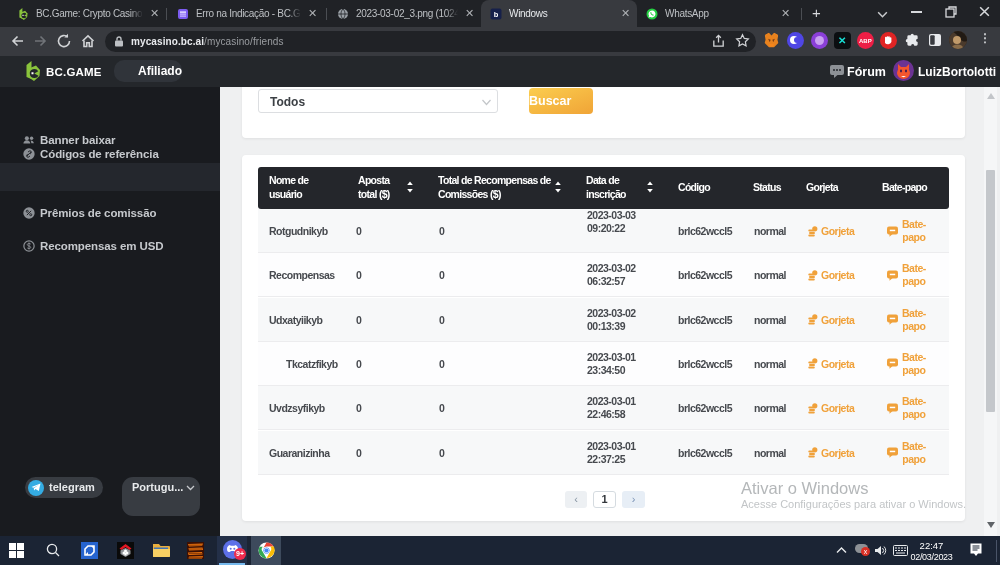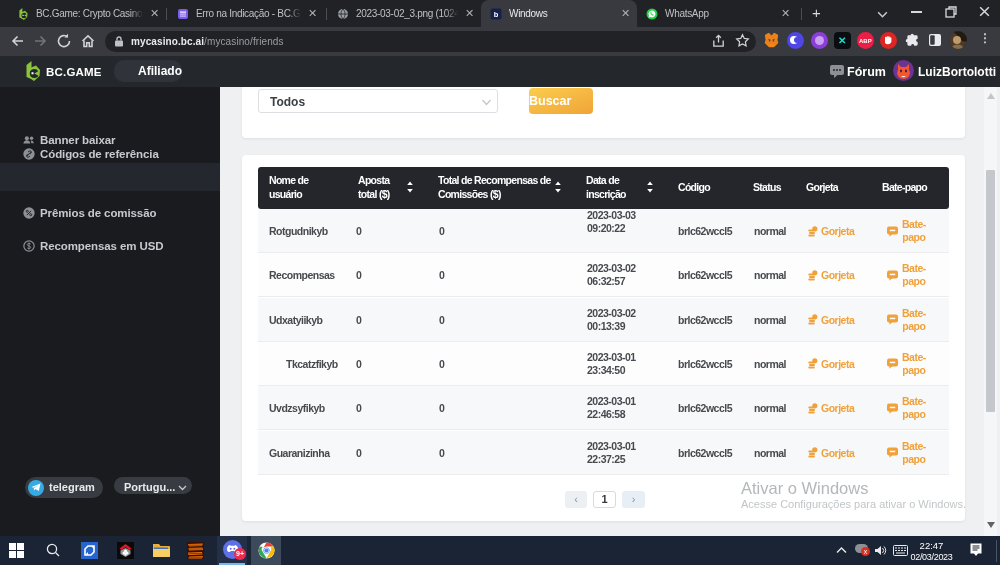--- a/index.html
+++ b/index.html
@@ -235,21 +235,21 @@
         </svg>
       Recompensas em USD
     </div>
     <div class="abs" style="left:25px; top:390px; width:78px; height:21px; background:#383c42; border-radius:11px;">
       <div class="abs" style="left:3px; top:2.5px; width:16px; height:16px; border-radius:50%; background:#34ace3;"></div>
       <svg class="abs" style="left:6px; top:6px;" width="10" height="9" viewBox="0 0 10 9">
           <path d="M0.5 4 9.5 0.5 7.8 8 4.5 6 3 7.5 2.8 5.2 7.5 2 2.5 4.8Z" fill="#fff"></path>
         </svg>
       <div class="abs" style="left:24px; top:4px; color:#e8eaec; font-size:11px; font-weight:bold;">telegram</div>
     </div>
-    <div class="abs" style="left:114px; top:390px; width:78px; height:17px; background:#383c42; border-radius:11px;">
+    <div class="abs" style="left:122px; top:390px; width:78px; height:39px; background:#383c42; border-radius:11px;">
       <div class="abs" style="left:10px; top:4px; color:#e8eaec; font-size:11px; font-weight:bold;">Portugu...</div>
       <svg class="abs" style="left:64px; top:7px;" width="9" height="8" viewBox="0 0 9 8">
           <path d="M1 2 4.5 5.5 8 2" stroke="#c6c9cd" stroke-width="1.3" fill="none"></path>
         </svg>
     </div>
   </div>
 
   <div class="abs" id="main">
 
     <div class="card" style="left:22px; top:-10px; width:723px; height:61px;"></div>

